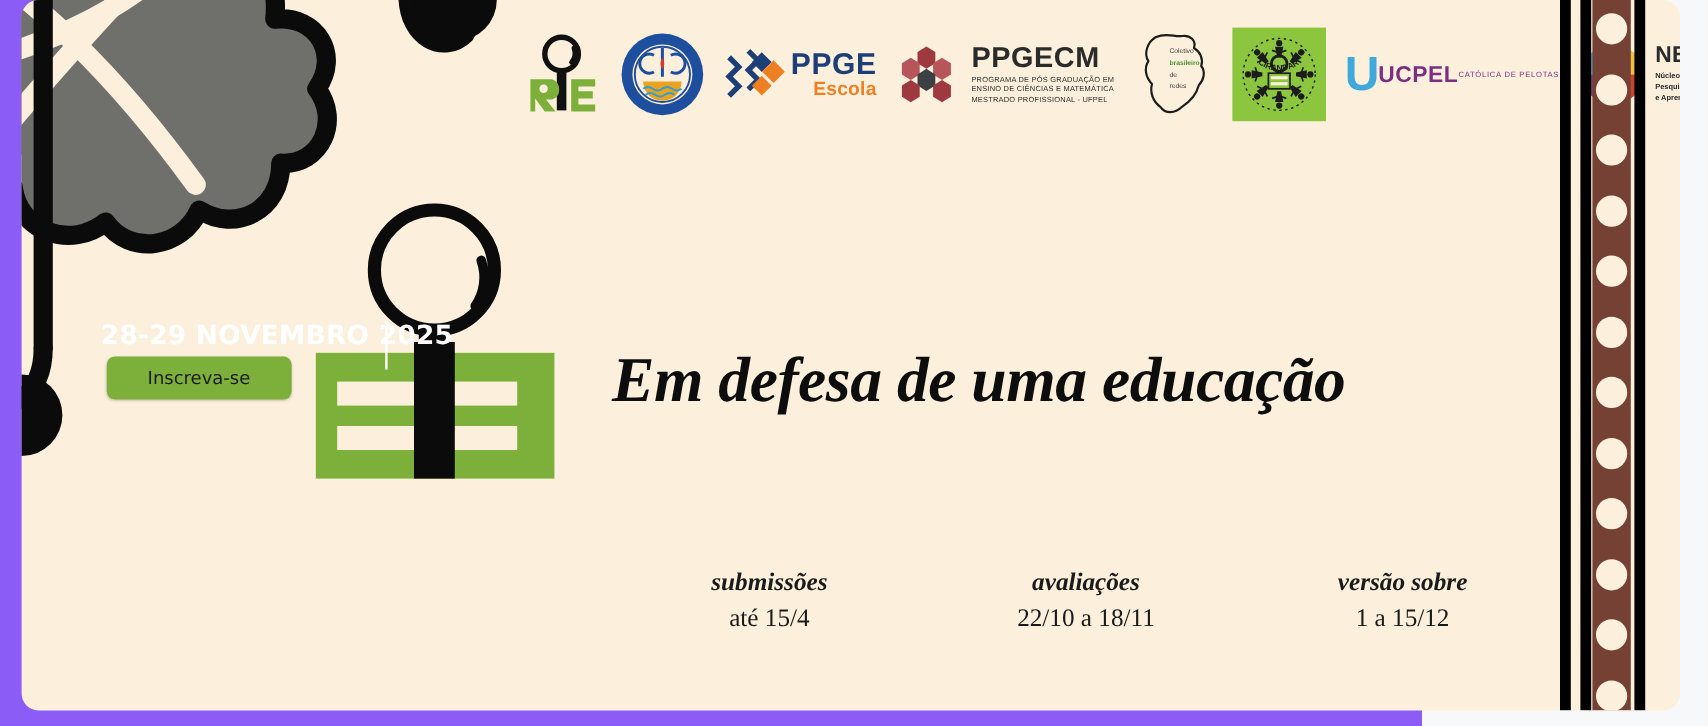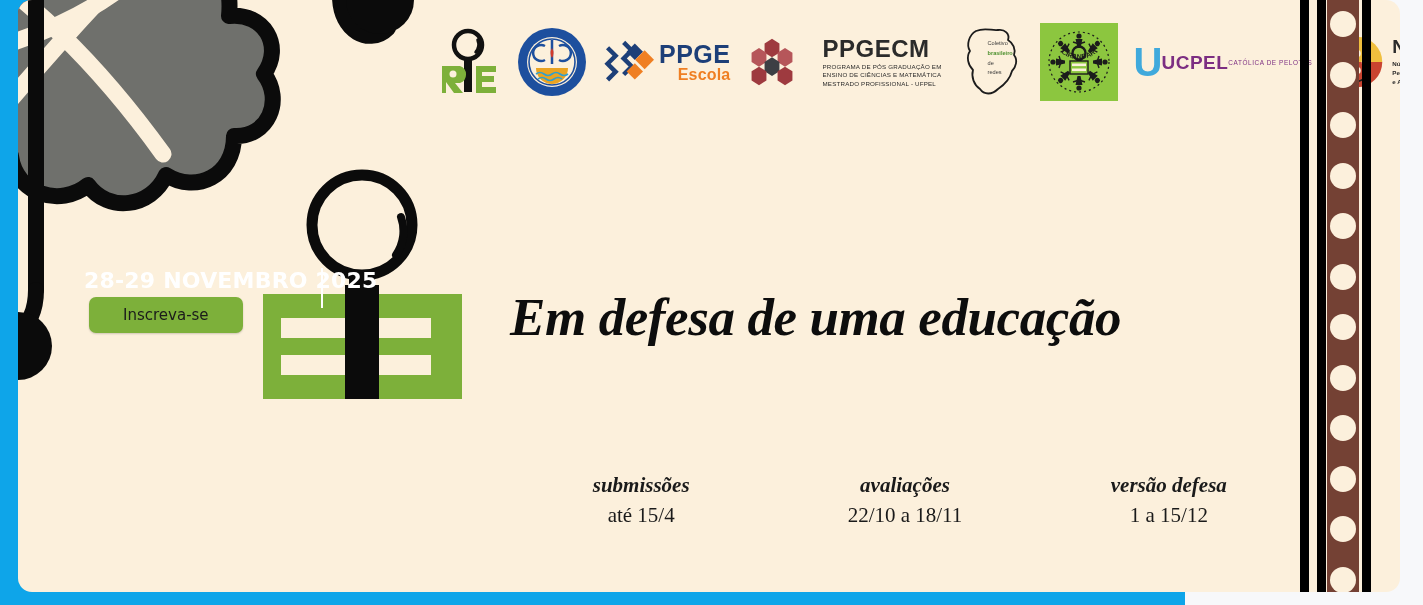--- a/index.html
+++ b/index.html
@@ -10,21 +10,21 @@
     height: 605px;
     overflow: hidden;
     background: #f7f8fa;
     font-family: "Liberation Sans", sans-serif;
   }
 
   #banner {
     position: relative;
     width: 1185px;
     height: 605px;
-    background: #0ea5e9;
+    background: #8b5cf6;
   }
 
   .card {
     position: absolute;
     left: 18px;
     top: 0;
     width: 1382px;
     height: 592px;
     background: #fcf0dc;
     border-radius: 14px;
@@ -101,21 +101,21 @@
   .ppge-main {
     font-size: 25px; font-weight: 700; color: #1d3f78;
     letter-spacing: 0.5px;
   }
   .ppge-sub {
     font-size: 16px; font-weight: 700; color: #ef7f23;
     text-align: right; letter-spacing: 0.2px;
   }
 
   
-  .logo-ppgecm { display: flex; align-items: center; gap: 24px; justify-content: space-between; }
+  .logo-ppgecm { display: flex; align-items: center; gap: 11px; justify-content: space-between; }
   .ppgecm-txt { line-height: 1.05; }
   .ppgecm-main {
     font-size: 24px; font-weight: 700; color: #2b2b2b; letter-spacing: 0.5px;
   }
   .ppgecm-sub {
     font-size: 6.2px; color: #2b2b2b; letter-spacing: 0.2px;
     line-height: 1.35; margin-top: 2px;
   }
 
   
@@ -476,21 +476,21 @@
         <div class="dl-title">submissões</div>
         <div class="dl-value">até 15/4</div>
       </div>
       <div class="dl-sep"></div>
       <div class="deadline">
         <div class="dl-title">avaliações</div>
         <div class="dl-value">22/10 a 18/11</div>
       </div>
       <div class="dl-sep"></div>
       <div class="deadline">
-        <div class="dl-title">versão defesa</div>
+        <div class="dl-title">versão sobre</div>
         <div class="dl-value">1 a 15/12</div>
       </div>
     </div>
 
     <div class="filmstrip">
       <div class="film-line l1"></div>
       <div class="film-line l2"></div>
       <div class="film-band">
           <div class="film-hole" style="top: 11px;"></div>
           <div class="film-hole" style="top: 61.5px;"></div>

